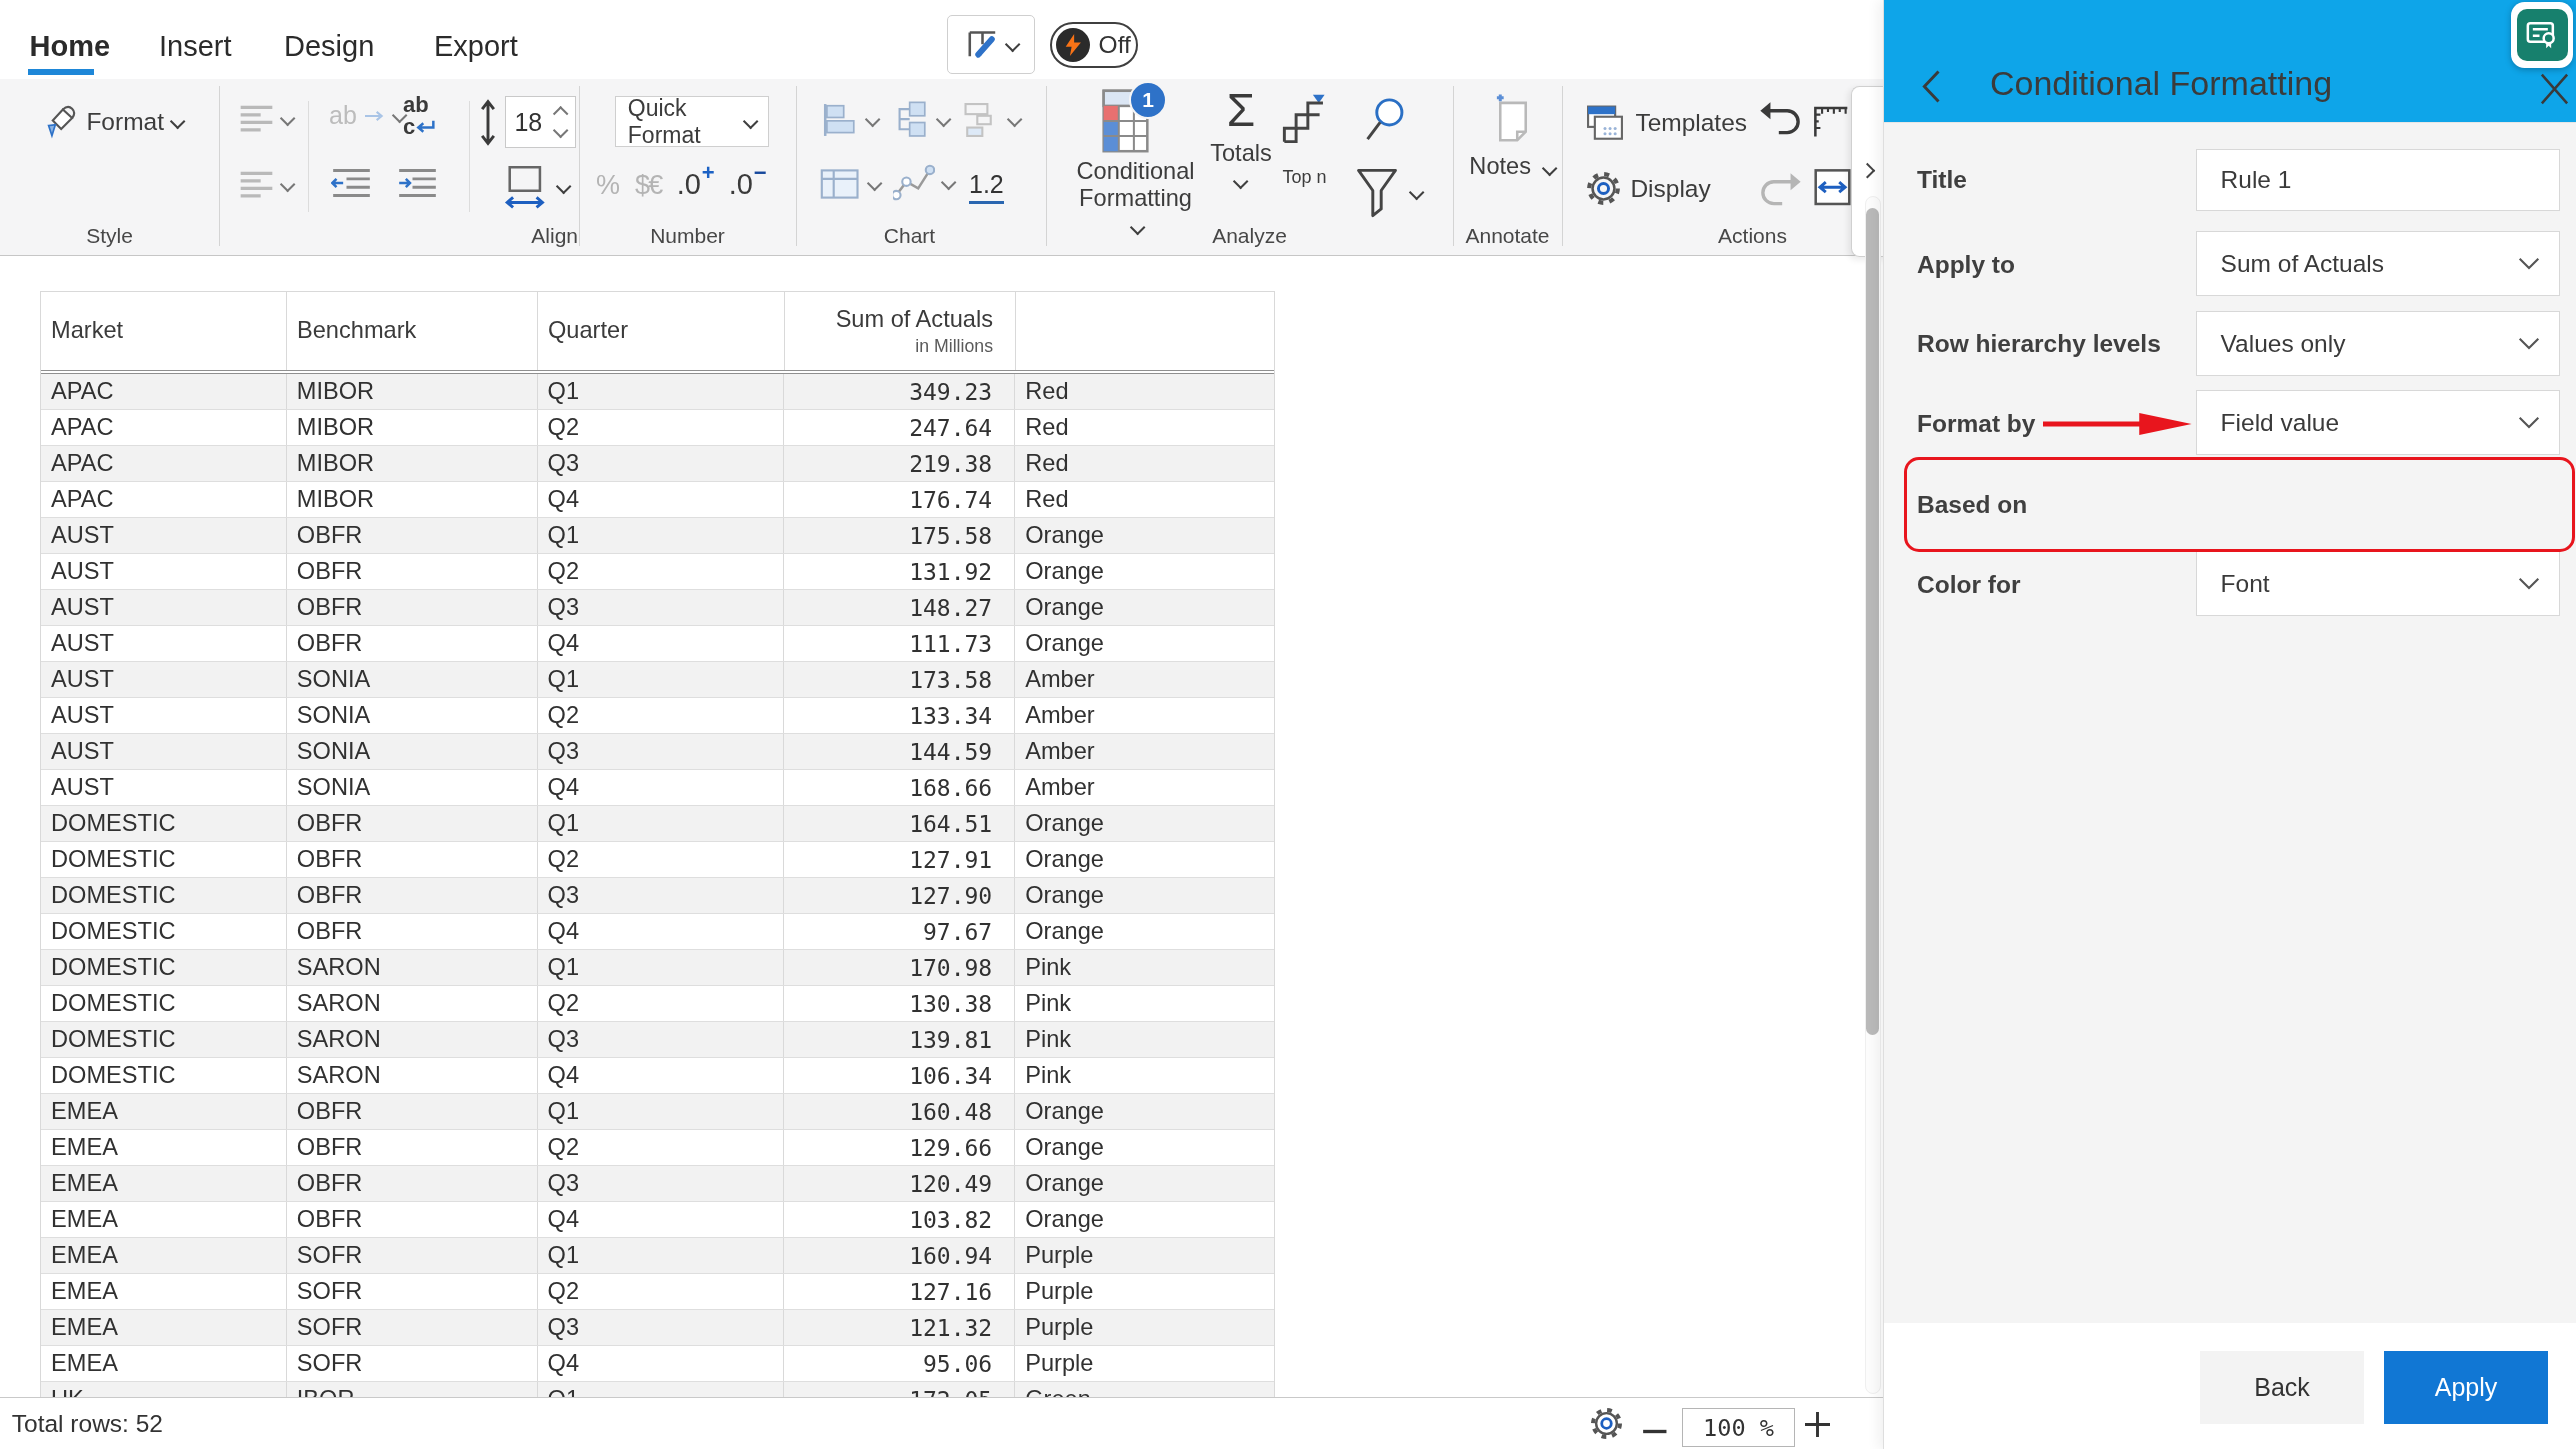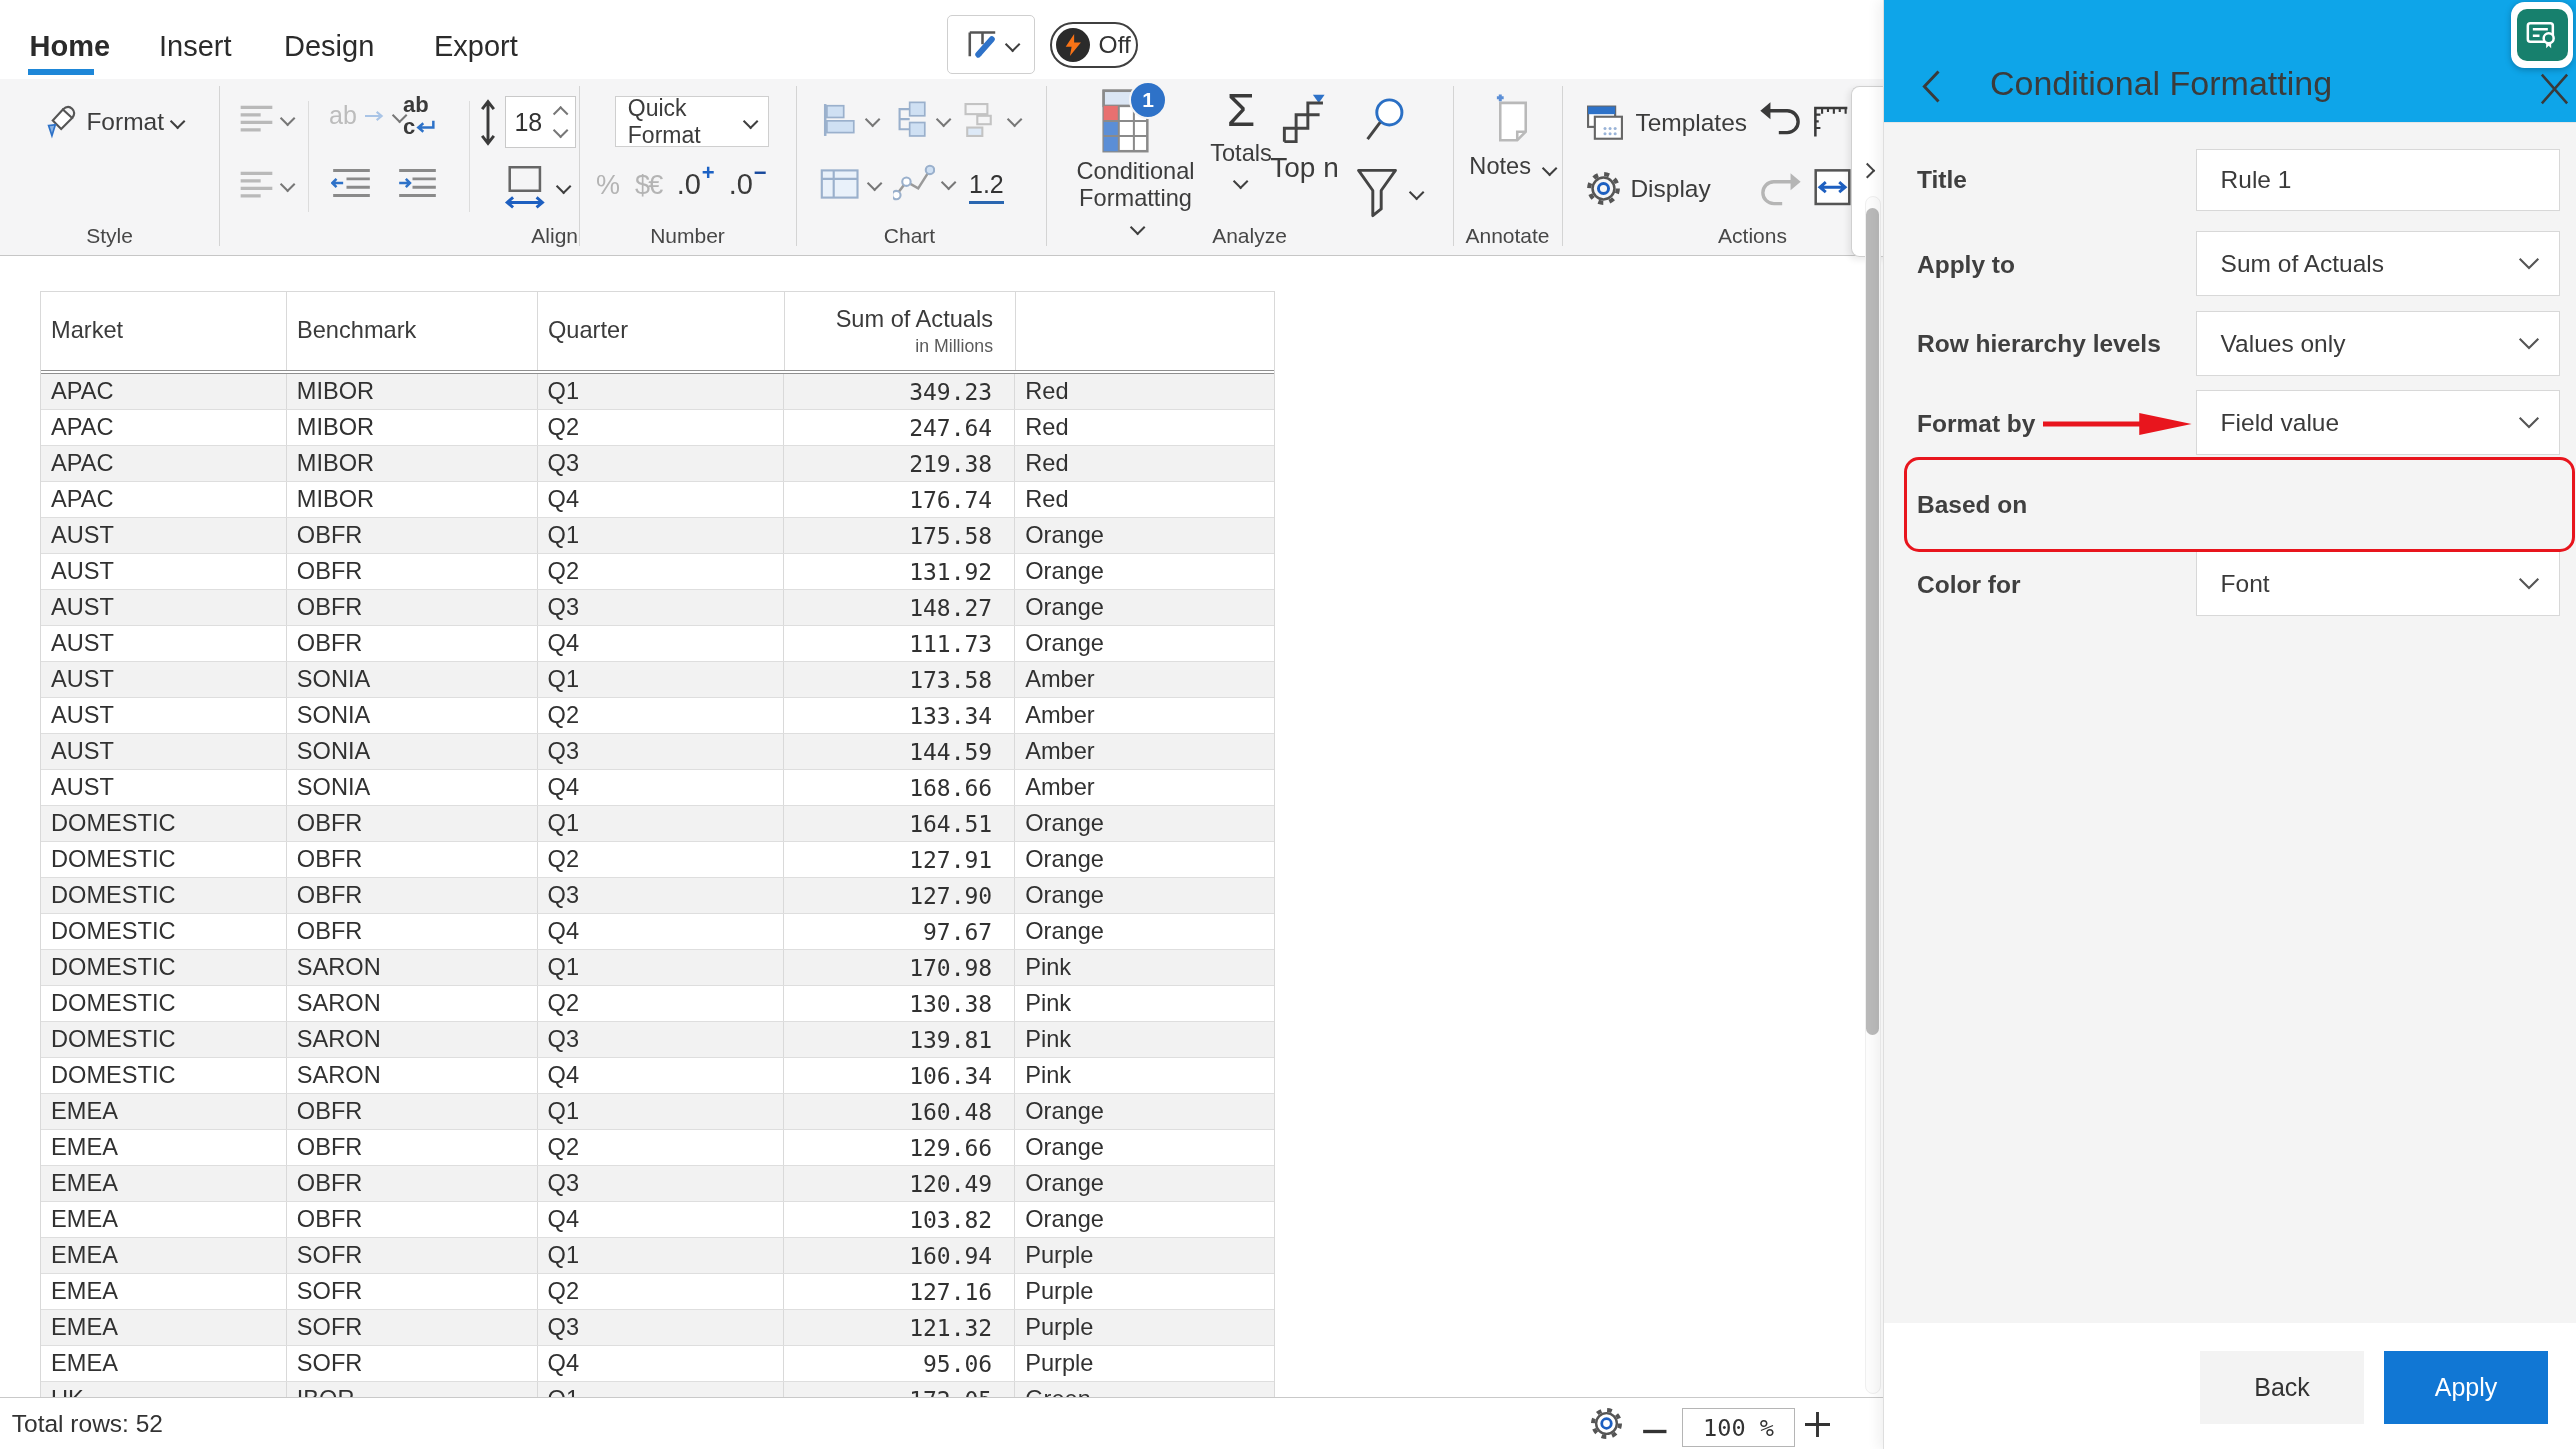--- a/index.html
+++ b/index.html
@@ -276,21 +276,21 @@
       <div style="font-size:46px;color:#3a3a3a;line-height:1;">Σ</div>
       <div style="font-size:23.6px;color:#3c3c3c;margin-top:6.8px;">Totals</div>
       <i class="chev dark" style="margin-top:8.4px;"></i>
     </div>
     <div class="abs" style="left:1269px;top:13.5px;text-align:center;width:71px;">
       <svg width="47" height="52" viewBox="0 0 56 62">
         <polygon points="38,2 52,2 45,12" fill="#2e72c8"></polygon>
         <path d="M4 58 V42 h14 V26 h14 V12 h18" stroke="#444" stroke-width="3.5" fill="none"></path>
         <path d="M4 58 h14 v-16 M18 42 h14 v-16 M32 26 h14" stroke="#444" stroke-width="3.5" fill="none"></path>
       </svg>
-      <div style="font-size:28px;color:#3c3c3c;margin-top:4px;text-align:center;">Top n</div>
+      <div style="font-size:18px;color:#3c3c3c;margin-top:19px;text-align:center;">Top n</div>
     </div>
     <div class="abs" style="left:1364px;top:15px;">
       <svg width="44" height="62" viewBox="0 0 52 74">
         <circle cx="30" cy="22" r="15" fill="#fff" stroke="#2a6fc4" stroke-width="3.5"></circle>
         <path d="M19 34 L4 54" stroke="#444" stroke-width="3.5"></path>
       </svg>
     </div>
     <div class="abs" style="left:1355px;top:88px;display:flex;align-items:center;gap:11.8px;">
       <svg width="44" height="52" viewBox="0 0 52 62">
         <path d="M4 4 h44 L31 28 v22 l-10 8 V28 Z" fill="none" stroke="#444" stroke-width="3.5" stroke-linejoin="round"></path>

